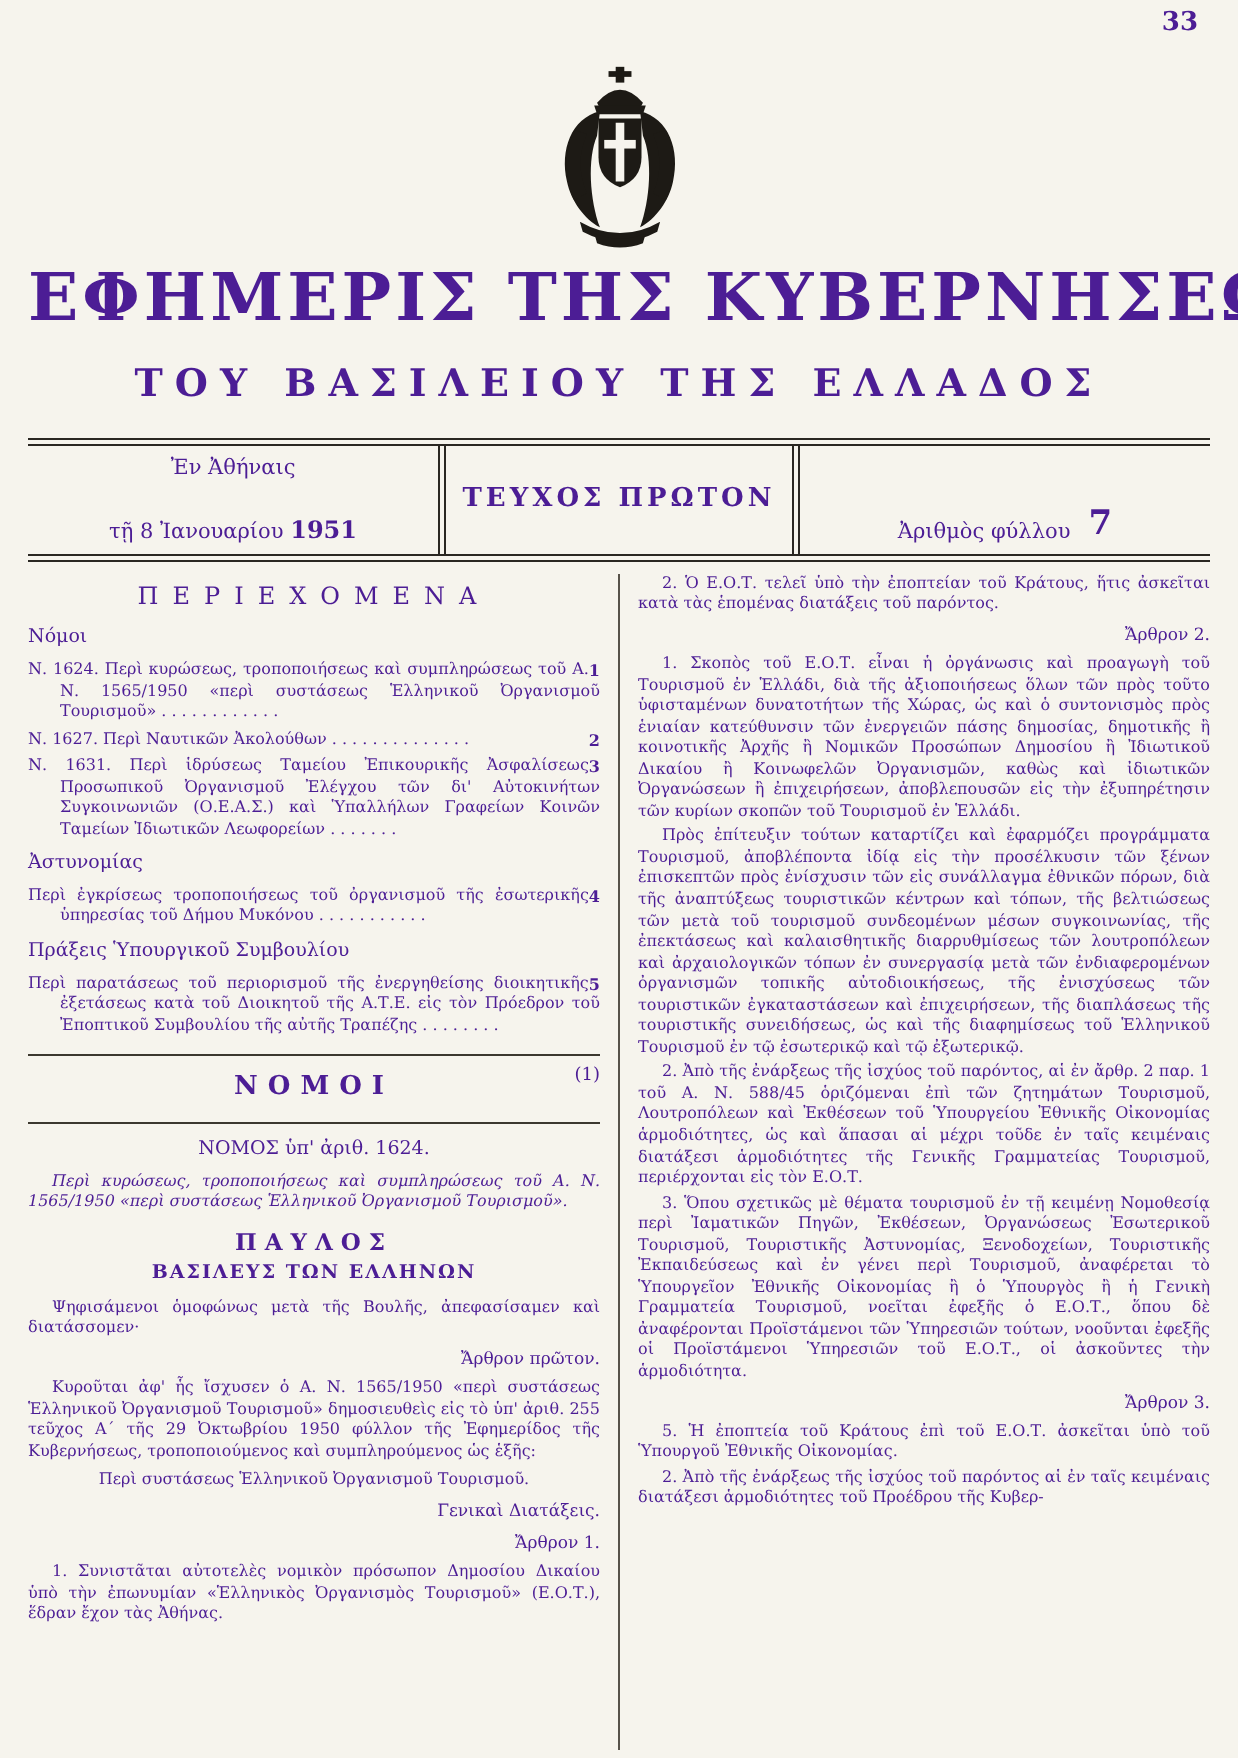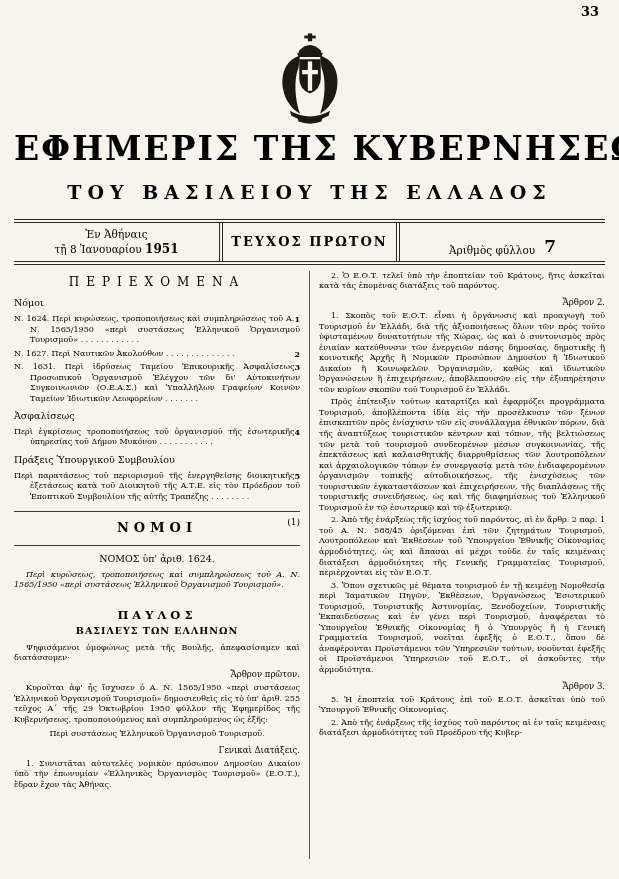--- a/index.html
+++ b/index.html
@@ -1,19 +1,19 @@
 <!DOCTYPE html>
 <html><head>
 <meta charset="utf-8">
 <style>
   * { margin:0; padding:0; box-sizing:border-box; }
   body { background:#d9d6cf; font-family:"DejaVu Serif", serif; }
   .page {
     width:619px; height:879px; margin:0 auto; position:relative;
-    background:#f6f4ed; color:#000000; overflow:hidden;
+    background:#f6f4ed; color:#4c1d95; overflow:hidden;
     padding:6px 14px 0 14px;
   }
   .page-number { position:absolute; top:4px; right:20px; font-size:13px; font-weight:bold; }
 
   .masthead { text-align:center; }
   .emblem { margin:26px auto 2px auto; width:86px; height:96px; }
   .gazette-title {
     font-size:33px; font-weight:bold; letter-spacing:2px; line-height:1.05;
     margin-top:4px; white-space:nowrap;
   }
@@ -21,21 +21,21 @@
     font-size:19px; font-weight:bold; letter-spacing:6px; margin-top:14px; white-space:nowrap;
   }
 
   .issue-bar {
     display:flex; margin-top:16px;
     border-top:4px double #2a2722; border-bottom:4px double #2a2722;
   }
   .issue-cell { padding:5px 6px; text-align:center; }
   .issue-cell + .issue-cell { border-left:4px double #2a2722; }
   .cell-left { flex:1.2; font-size:10.5px; display:flex; flex-direction:column; justify-content:center; }
-  .cell-left .date-line { margin-top:2px; }
+  .cell-left .date-line { margin-top:18px; }
   .cell-left .year { font-weight:bold; font-size:12px; }
   .cell-center { flex:1; display:flex; align-items:center; justify-content:center;
     font-weight:bold; font-size:13px; letter-spacing:2px; }
   .cell-right { flex:1.2; display:flex; align-items:flex-end; justify-content:center; gap:9px; font-size:10.5px; }
   .issue-number { font-size:17px; font-weight:bold; }
 
   .columns { display:flex; margin-top:6px; align-items:stretch; height:588px; }
   .col { width:50%; font-size:8px; line-height:1.32; text-align:justify; }
   .col-left  { padding-right:9px; }
   .col-right { padding-left:9px; }
@@ -45,21 +45,21 @@
   .sec-head { text-align:left; font-size:9.5px; font-weight:normal; margin:6px 0 4px 0; }
   .toc-entry { padding-left:16px; text-indent:-16px; margin-bottom:3px; }
   .toc-page { float:right; font-weight:bold; text-indent:0; }
 
   .rule { border:none; border-top:1px solid #3c382f; margin:9px 0 7px 0; }
   .nomoi-row { position:relative; text-align:center; font-weight:bold; font-size:13px; letter-spacing:5px; margin:2px 0; }
   .nomoi-marker { position:absolute; right:0; top:-2px; font-weight:normal; font-size:9px; letter-spacing:0; }
 
   .law-no { text-align:center; font-size:9.5px; margin:7px 0 4px 0; }
   .law-title { font-style:italic; text-indent:12px; margin-bottom:5px; }
-  .king-name { text-align:center; font-weight:bold; font-size:11.5px; letter-spacing:4px; margin-top:17px; }
+  .king-name { text-align:center; font-weight:bold; font-size:11.5px; letter-spacing:4px; margin-top:7px; }
   .king-title { text-align:center; font-weight:bold; font-size:9.5px; letter-spacing:1px; margin:2px 0 5px 0; }
   .art-head { text-align:right; font-size:8.5px; margin:5px 0 3px 0; }
   .center-line { text-align:center; margin:4px 0 2px 0; }
   .body-p { text-indent:12px; margin-bottom:2px; }
 </style>
 </head>
 <body>
 
 <div class="page">
 
@@ -118,21 +118,21 @@
       <div class="toc-entry">
         <span class="toc-page">1</span><span>Ν. 1624. Περὶ κυρώσεως, τροποποιήσεως καὶ συμπληρώσεως τοῦ Α. Ν. 1565/1950 «περὶ συστάσεως Ἑλληνικοῦ Ὀργανισμοῦ Τουρισμοῦ» . . . . . . . . . . . .</span>
       </div>
       <div class="toc-entry">
         <span class="toc-page">2</span><span>Ν. 1627. Περὶ Ναυτικῶν Ἀκολούθων . . . . . . . . . . . . . .</span>
       </div>
       <div class="toc-entry">
         <span class="toc-page">3</span><span>Ν. 1631. Περὶ ἱδρύσεως Ταμείου Ἐπικουρικῆς Ἀσφαλίσεως Προσωπικοῦ Ὀργανισμοῦ Ἐλέγχου τῶν δι' Αὐτοκινήτων Συγκοινωνιῶν (Ο.Ε.Α.Σ.) καὶ Ὑπαλλήλων Γραφείων Κοινῶν Ταμείων Ἰδιωτικῶν Λεωφορείων . . . . . . .</span>
       </div>
 
-      <h4 class="sec-head">Ἀσφαλίσεως</h4>
+      <h4 class="sec-head">Ἀστυνομίας</h4>
 
       <div class="toc-entry">
         <span class="toc-page">4</span><span>Περὶ ἐγκρίσεως τροποποιήσεως τοῦ ὀργανισμοῦ τῆς ἐσωτερικῆς ὑπηρεσίας τοῦ Δήμου Μυκόνου . . . . . . . . . . .</span>
       </div>
 
       <h4 class="sec-head">Πράξεις Ὑπουργικοῦ Συμβουλίου</h4>
 
       <div class="toc-entry">
         <span class="toc-page">5</span><span>Περὶ παρατάσεως τοῦ περιορισμοῦ τῆς ἐνεργηθείσης διοικητικῆς ἐξετάσεως κατὰ τοῦ Διοικητοῦ τῆς Α.Τ.Ε. εἰς τὸν Πρόεδρον τοῦ Ἐποπτικοῦ Συμβουλίου τῆς αὐτῆς Τραπέζης . . . . . . . .</span>
       </div>
@@ -150,20 +150,21 @@
       <div class="king-name">ΠΑΥΛΟΣ</div>
       <div class="king-title">ΒΑΣΙΛΕΥΣ ΤΩΝ ΕΛΛΗΝΩΝ</div>
 
       <p class="body-p">Ψηφισάμενοι ὁμοφώνως μετὰ τῆς Βουλῆς, ἀπεφασίσαμεν καὶ διατάσσομεν·</p>
 
       <div class="art-head">Ἄρθρον πρῶτον.</div>
       <p class="body-p">Κυροῦται ἀφ' ἧς ἴσχυσεν ὁ Α. Ν. 1565/1950 «περὶ συστάσεως Ἑλληνικοῦ Ὀργανισμοῦ Τουρισμοῦ» δημοσιευθεὶς εἰς τὸ ὑπ' ἀριθ. 255 τεῦχος Α΄ τῆς 29 Ὀκτωβρίου 1950 φύλλον τῆς Ἐφημερίδος τῆς Κυβερνήσεως, τροποποιούμενος καὶ συμπληρούμενος ὡς ἑξῆς:</p>
 
       <div class="center-line">Περὶ συστάσεως Ἑλληνικοῦ Ὀργανισμοῦ Τουρισμοῦ.</div>
       <div class="art-head">Γενικαὶ Διατάξεις.</div>
+      <div class="art-head">Ἄρθρον 1.</div>
       <p class="body-p">1. Συνιστᾶται αὐτοτελὲς νομικὸν πρόσωπον Δημοσίου Δικαίου ὑπὸ τὴν ἐπωνυμίαν «Ἑλληνικὸς Ὀργανισμὸς Τουρισμοῦ» (Ε.Ο.Τ.), ἕδραν ἔχον τὰς Ἀθήνας.</p>
     </div>
 
     <div class="col-divider"></div>
 
     <div class="col col-right">
       <p class="body-p">2. Ὁ Ε.Ο.Τ. τελεῖ ὑπὸ τὴν ἐποπτείαν τοῦ Κράτους, ἥτις ἀσκεῖται κατὰ τὰς ἑπομένας διατάξεις τοῦ παρόντος.</p>
 
       <div class="art-head">Ἄρθρον 2.</div>
       <p class="body-p">1. Σκοπὸς τοῦ Ε.Ο.Τ. εἶναι ἡ ὀργάνωσις καὶ προαγωγὴ τοῦ Τουρισμοῦ ἐν Ἑλλάδι, διὰ τῆς ἀξιοποιήσεως ὅλων τῶν πρὸς τοῦτο ὑφισταμένων δυνατοτήτων τῆς Χώρας, ὡς καὶ ὁ συντονισμὸς πρὸς ἑνιαίαν κατεύθυνσιν τῶν ἐνεργειῶν πάσης δημοσίας, δημοτικῆς ἢ κοινοτικῆς Ἀρχῆς ἢ Νομικῶν Προσώπων Δημοσίου ἢ Ἰδιωτικοῦ Δικαίου ἢ Κοινωφελῶν Ὀργανισμῶν, καθὼς καὶ ἰδιωτικῶν Ὀργανώσεων ἢ ἐπιχειρήσεων, ἀποβλεπουσῶν εἰς τὴν ἐξυπηρέτησιν τῶν κυρίων σκοπῶν τοῦ Τουρισμοῦ ἐν Ἑλλάδι.</p>

